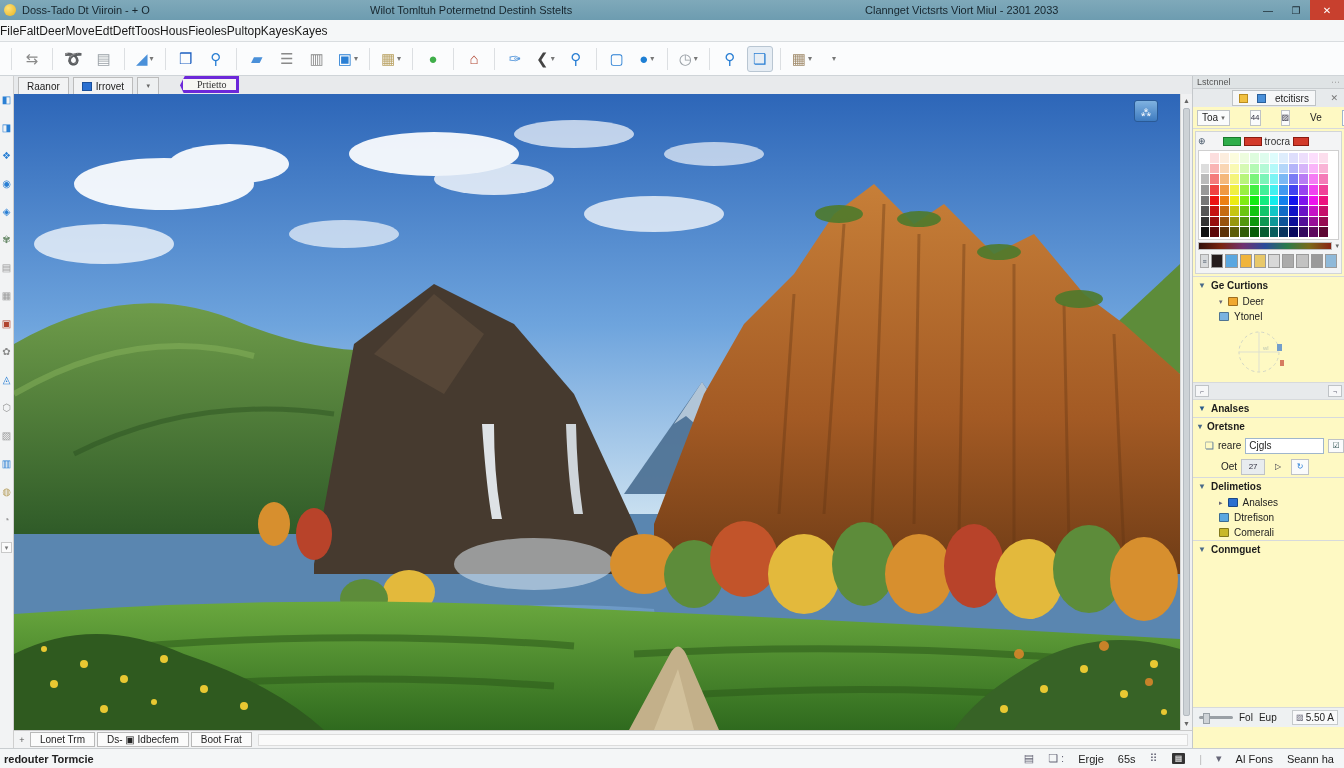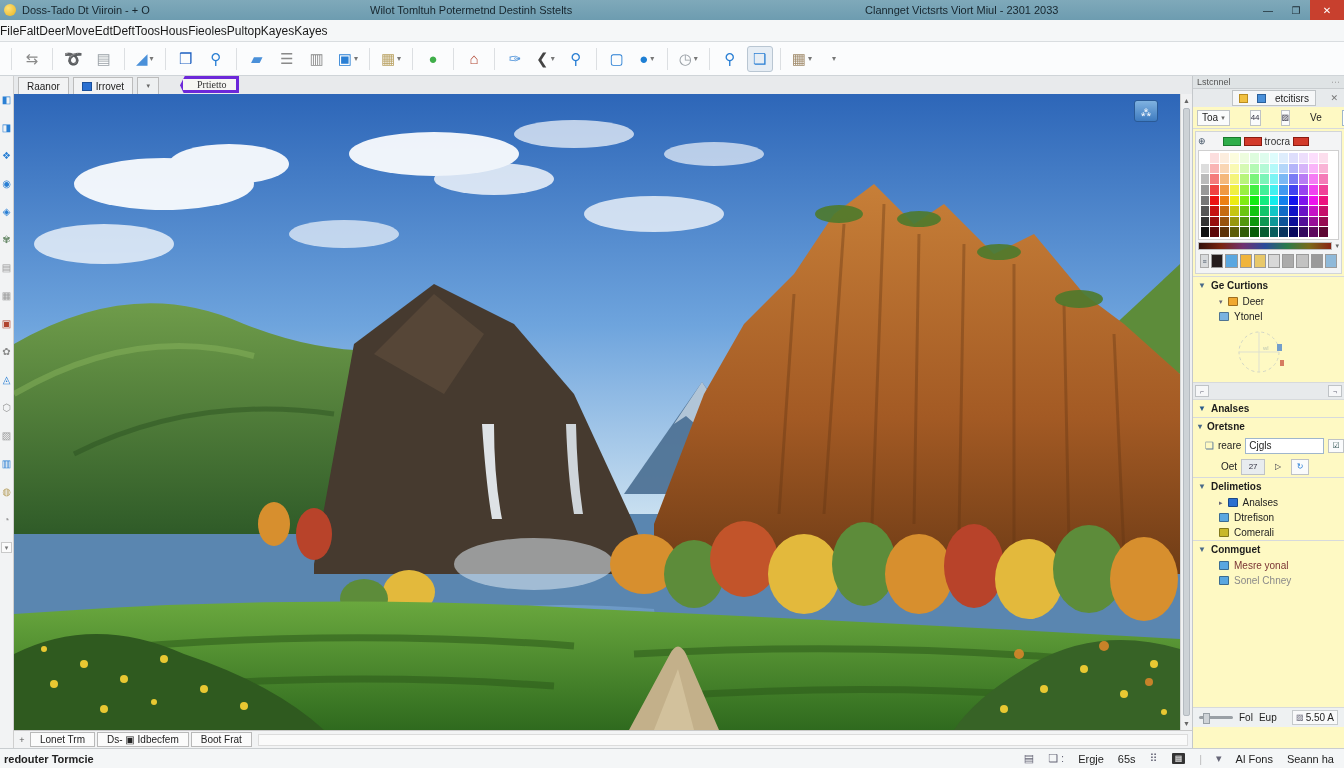--- a/index.html
+++ b/index.html
@@ -701,30 +701,20 @@
             <span>Comerali</span>
           </div>
         </div>
     </div>
 
     <div class="rp-section">
       <div class="sec-head">
         <span class="tri">▼</span>
         <span>Conmguet</span>
       </div>
-      <div>
-          <div class="sec-item">
-            <span class="icn" style="background: rgb(90, 167, 224); border: 1px solid rgba(0, 0, 0, 0.35);"></span>
-            <span style="color: rgb(122, 52, 52);">Mesre yonal</span>
-          </div>
-          <div class="sec-item">
-            <span class="icn" style="background: rgb(90, 167, 224); border: 1px solid rgba(0, 0, 0, 0.35);"></span>
-            <span style="color: rgb(138, 138, 138);">Sonel Chney</span>
-          </div>
-        </div>
     </div>
 
     <div class="rp-bottom">
       <div class="slider"></div>
       <span>Fol</span>
       <span>Eup</span>
       <div class="rp-zoomval">
         <span style="color:#667;font-size:8px">▨</span>
         <span>5.50 A</span>
       </div>

